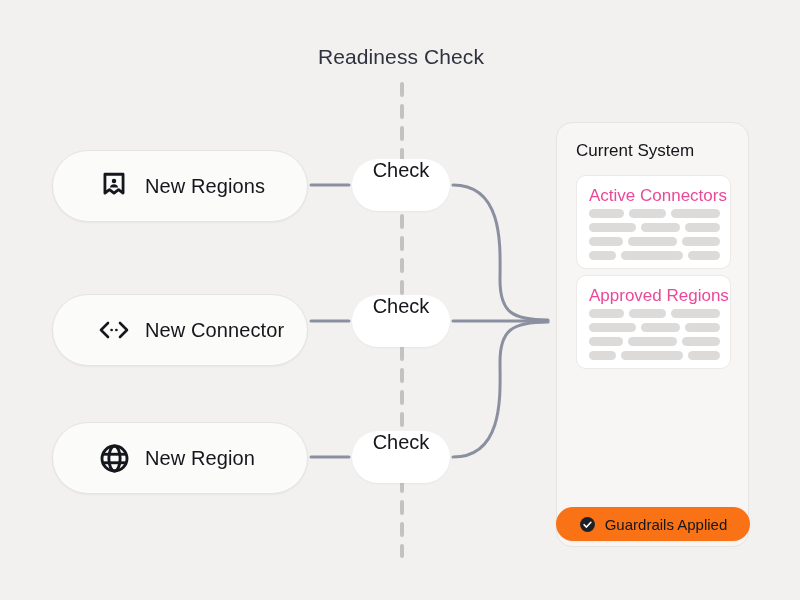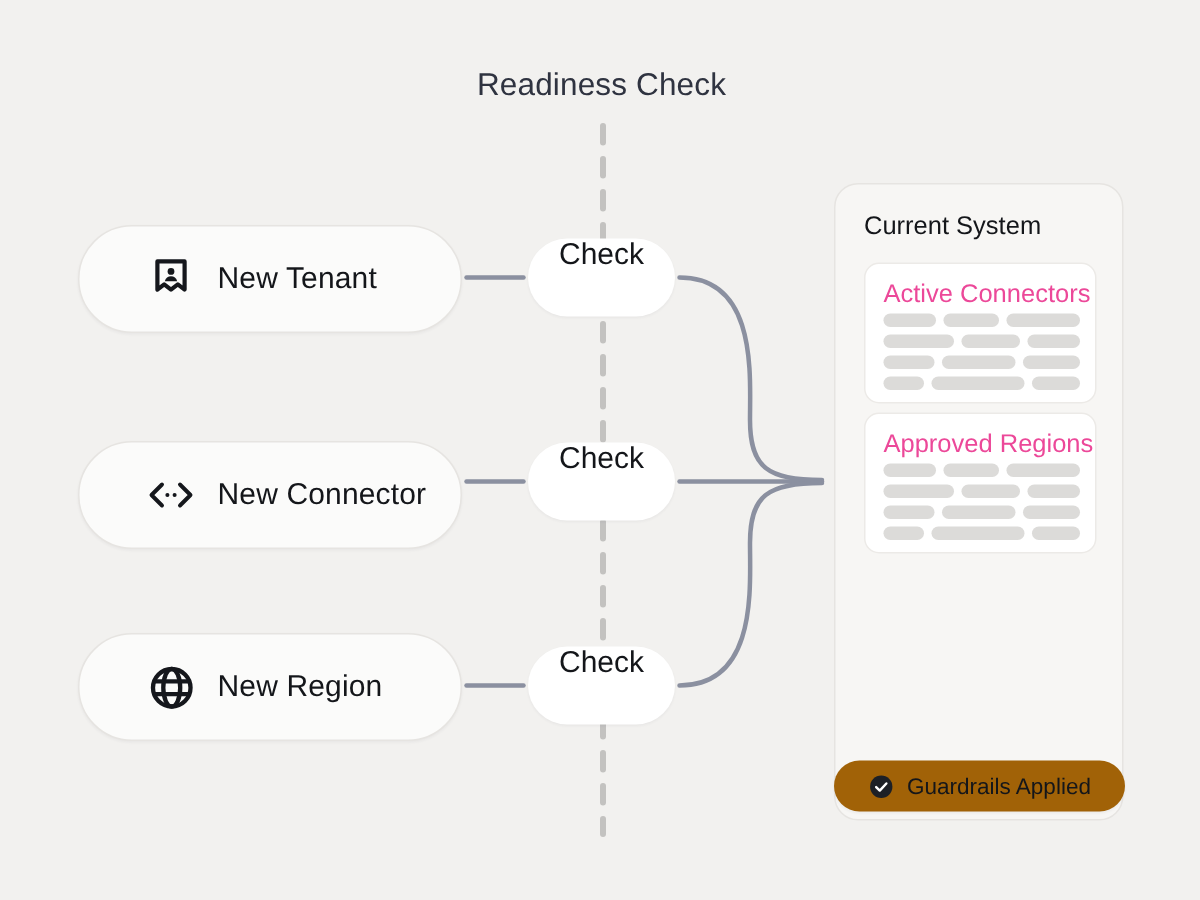--- a/index.html
+++ b/index.html
@@ -147,21 +147,21 @@
     border-radius: 5px;
   }
 
   
   #guardrails-badge {
     position: absolute;
     left: 556px;
     top: 507px;
     width: 194px;
     height: 34px;
-    background: #a16207;
+    background: #f97316;
     border-radius: 17px;
     display: flex;
     align-items: center;
     justify-content: center;
     gap: 9px;
     box-shadow: 0 1px 2px rgba(40,40,50,.06);
   }
   #guardrails-badge .badge-label {
     font-size: 15px;
     color: #14161a;
@@ -188,21 +188,21 @@
   <div class="diagram-title">Readiness Check</div>
 
   <div class="source-card" id="card-tenant">
     <span class="ic">
       <svg width="32" height="32" viewBox="0 0 24 24" xmlns="http://www.w3.org/2000/svg">
         <path d="M5.2 3.2h13.6v14.1l-3.4-2.6-3.4 2.6-3.4-2.6-3.4 2.6z" fill="none" stroke="#15171c" stroke-width="2.1" stroke-linejoin="round"></path>
         <circle cx="12" cy="8.2" r="1.7" fill="#15171c"></circle>
         <path d="M8.9 13.1c.4-1.7 1.6-2.5 3.1-2.5s2.7.8 3.1 2.5z" fill="#15171c"></path>
       </svg>
     </span>
-    <span class="lbl">New Tenant</span>
+    <span class="lbl">New Regions</span>
   </div>
 
   <div class="source-card" id="card-connector">
     <span class="ic">
       <svg width="34" height="30" viewBox="0 0 34 24" xmlns="http://www.w3.org/2000/svg">
         <path d="M11 5 L4 12 L11 19" fill="none" stroke="#15171c" stroke-width="2.6" stroke-linecap="round" stroke-linejoin="round"></path>
         <path d="M23 5 L30 12 L23 19" fill="none" stroke="#15171c" stroke-width="2.6" stroke-linecap="round" stroke-linejoin="round"></path>
         <circle cx="14.6" cy="12" r="1.35" fill="#15171c"></circle>
         <circle cx="19.4" cy="12" r="1.35" fill="#15171c"></circle>
       </svg>

